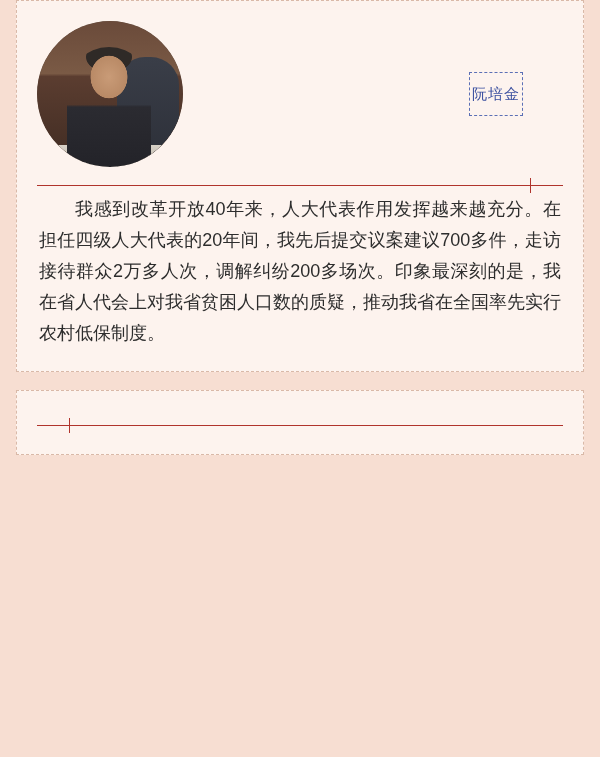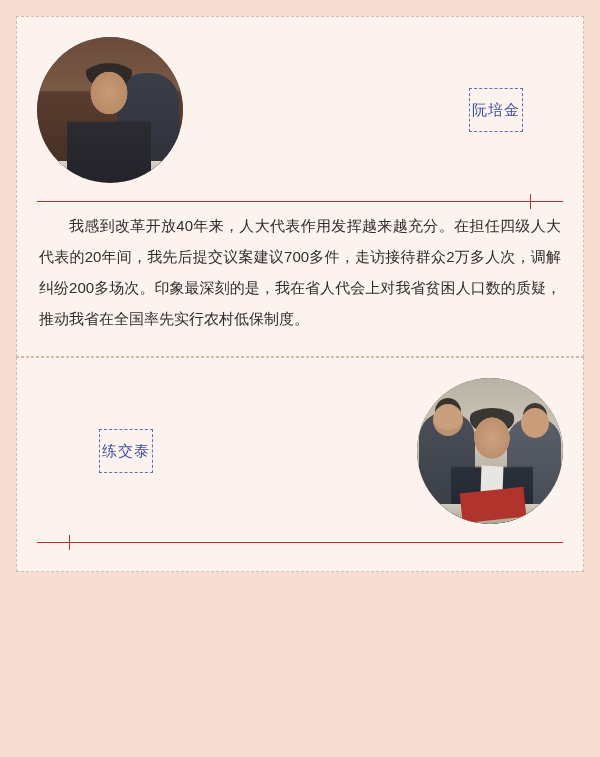--- a/index.html
+++ b/index.html
@@ -10,24 +10,25 @@
     width: 600px;
     height: 757px;
     background: #f7ded2;
     font-family: "Liberation Sans", sans-serif;
     overflow: hidden;
   }
   .page {
     width: 600px;
     height: 757px;
     box-sizing: border-box;
-    padding: 16px 16px;
+    padding: 0 16px;
     background: #f7ded2;
     display: flex;
     flex-direction: column;
+    gap: 18px;
   }
   .card {
     background: #fdf3ee;
     border: 1px dashed #d9b9a8;
     box-sizing: border-box;
     padding: 18px 20px 22px 20px;
     position: relative;
   }
   .card-top {
     display: flex;
@@ -219,21 +220,21 @@
     top: -7px;
     width: 1px;
     height: 15px;
     background: #b0342c;
   }
   .divider.left-tick::after {
     right: auto;
     left: 32px;
   }
   .body-text {
-    font-size: 15px;
+    font-size: 18px;
     line-height: 31px;
     color: #2d2d2d;
     text-align: justify;
     text-indent: 2em;
     margin: 8px 2px 0 2px;
     font-family: "Liberation Sans", sans-serif;
   }
 </style>
 </head>
 <body>
@@ -248,31 +249,16 @@
           <div class="paper"></div>
         </div>
       </div>
       <div class="name-badge badge-right">阮培金</div>
     </div>
     <div class="divider"></div>
     <p class="body-text">我感到改革开放40年来，人大代表作用发挥越来越充分。在担任四级人大代表的20年间，我先后提交议案建议700多件，走访接待群众2万多人次，调解纠纷200多场次。印象最深刻的是，我在省人代会上对我省贫困人口数的质疑，推动我省在全国率先实行农村低保制度。</p>
   </div>
 
   <div class="card">
-    <div class="card-top right-photo">
-      <div class="name-badge badge-left">练交泰</div>
-      <div class="photo">
-        <div class="photo-inner p2">
-          <div class="back-l"></div>
-          <div class="back-l-head"></div>
-          <div class="back-r"></div>
-          <div class="back-r-head"></div>
-          <div class="main-body"></div>
-          <div class="shirt"></div>
-          <div class="desk"></div>
-          <div class="red-doc"></div>
-        </div>
-      </div>
-    </div>
     <div class="divider left-tick"></div>
   </div>
 
 </div>
 
 </body></html>

